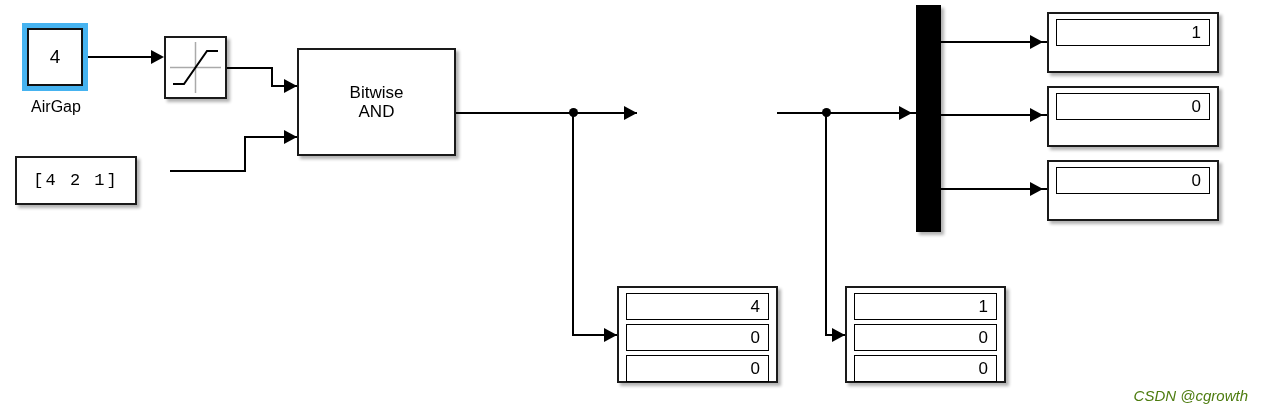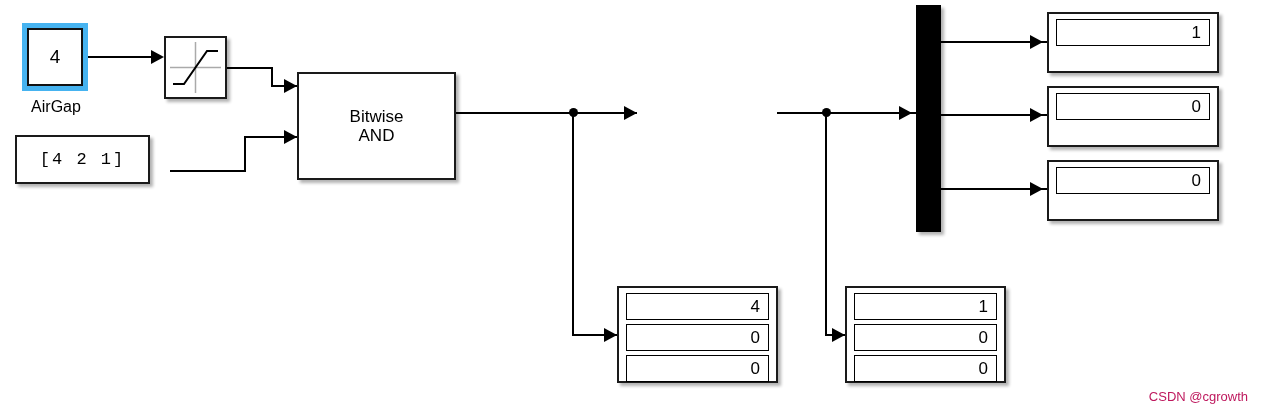--- a/index.html
+++ b/index.html
@@ -53,30 +53,30 @@
     font-size: 16px;
     color: #000000;
   }
   
   #sat-block {
     left: 164px; top: 36px; width: 63px; height: 63px;
   }
   #sat-block svg { display: block; }
   
   #const-vec {
-    left: 15px; top: 135px; width: 135px; height: 49px;
+    left: 15px; top: 156px; width: 122px; height: 49px;
   }
   #const-vec .blk-label {
     font-family: "Liberation Mono", "DejaVu Sans Mono", monospace;
     font-size: 17px;
     letter-spacing: 2px;
   }
   
   #bitwise-and {
-    left: 297px; top: 72px; width: 159px; height: 108px;
+    left: 297px; top: 48px; width: 159px; height: 108px;
   }
   #bitwise-and .blk-label { font-size: 17px; }
   
   #boolean-blk {
     left: 637px; top: 85px; width: 140px; height: 57px;
   }
   #boolean-blk .blk-label { font-size: 19px; }
   
   #demux {
     position: absolute;
@@ -135,23 +135,24 @@
     position: absolute;
     width: 9px; height: 9px;
     border-radius: 50%;
     background: #000000;
     z-index: 5;
   }
   
   #watermark {
     position: absolute;
     right: 13px; bottom: 8px;
-    font-size: 13px;
-    color: #be185d;
+    font-size: 15px;
+    color: #4d7c0f;
     user-select: none;
+    font-style: italic;
   }
 </style>
 </head>
 <body>
 
 <div id="canvas">
 
   <div class="wire-h" style="left:83px; top:56px; width:68px;"></div>
   <div class="arrow" style="left:151px; top:50px;"></div>
 

